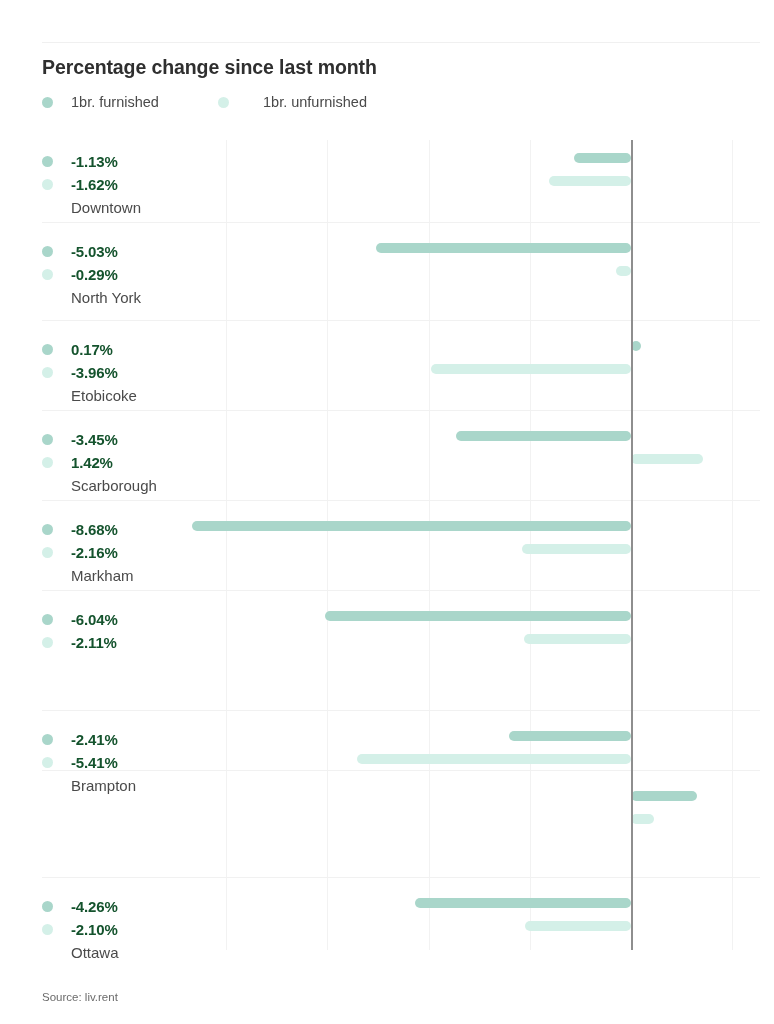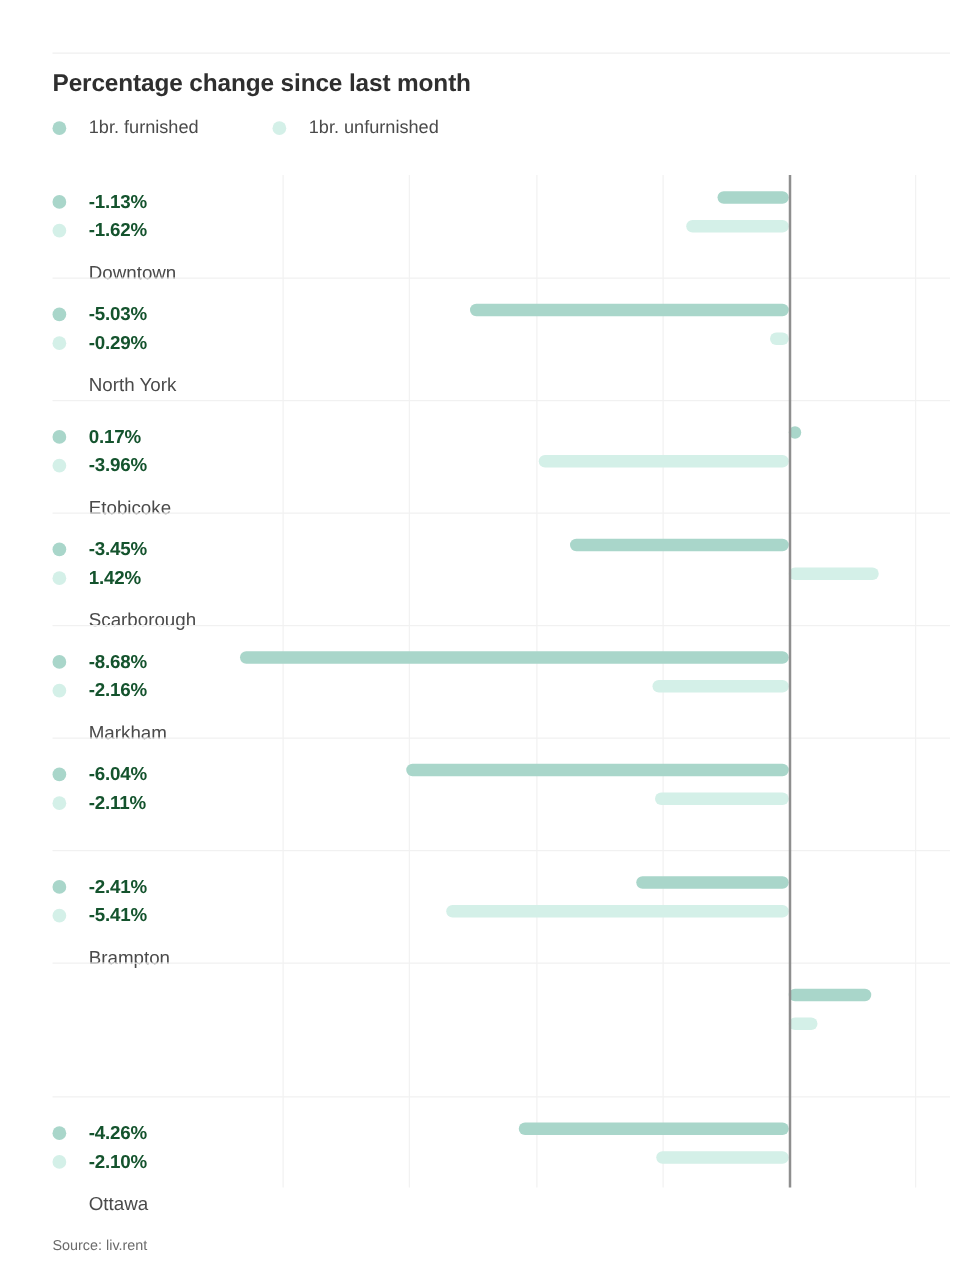--- a/index.html
+++ b/index.html
@@ -55,21 +55,21 @@
   }
   .legend-item {
     position: absolute;
     top: 0;
     display: flex;
     align-items: center;
     height: 20px;
     white-space: nowrap;
   }
   .legend-item.i0 { left: 0px; }
-  .legend-item.i1 { left: 176px; }
+  .legend-item.i1 { left: 176px; gap: 16px; }
   .legend-dot {
     width: 11px;
     height: 11px;
     border-radius: 50%;
     display: inline-block;
     flex: 0 0 auto;
   }
   .legend-label {
     margin-left: 18px;
     font-size: 14.5px;
@@ -133,21 +133,21 @@
     flex: 0 0 auto;
   }
   .val-text {
     margin-left: 18px;
     font-size: 15px;
     font-weight: bold;
     color: #14532d;
     letter-spacing: -0.15px;
   }
   .cat-name {
-    margin-top: 12px;
+    margin-top: 1px;
     margin-left: 29px;
     font-size: 15px;
     color: #4a4a4a;
     line-height: 22px;
     max-width: 160px;
   }
 
   
   .bar {
     position: absolute;
@@ -276,21 +276,21 @@
             <span class="val-text">-6.04%</span>
           </div>
           <div class="val-line">
             <span class="val-dot" style="background: rgb(212, 240, 232);"></span>
             <span class="val-text">-2.11%</span>
           </div>
         </div>
         <div class="bar" style="left: 283.376px; width: 305.624px; top: 21px; background: rgb(169, 214, 202);"></div>
         <div class="bar" style="left: 482.234px; width: 106.766px; top: 44px; background: rgb(212, 240, 232);"></div>
       </div>
-      <div class="row" style="top: 540px; height: 90px;">
+      <div class="row" style="top: 570px; height: 90px;">
         <div class="row-sep"></div>
         <div class="row-labels" style="top: 18px;">
           <div class="val-line">
             <span class="val-dot" style="background: rgb(169, 214, 202);"></span>
             <span class="val-text">-2.41%</span>
           </div>
           <div class="val-line">
             <span class="val-dot" style="background: rgb(212, 240, 232);"></span>
             <span class="val-text">-5.41%</span>
           </div>

